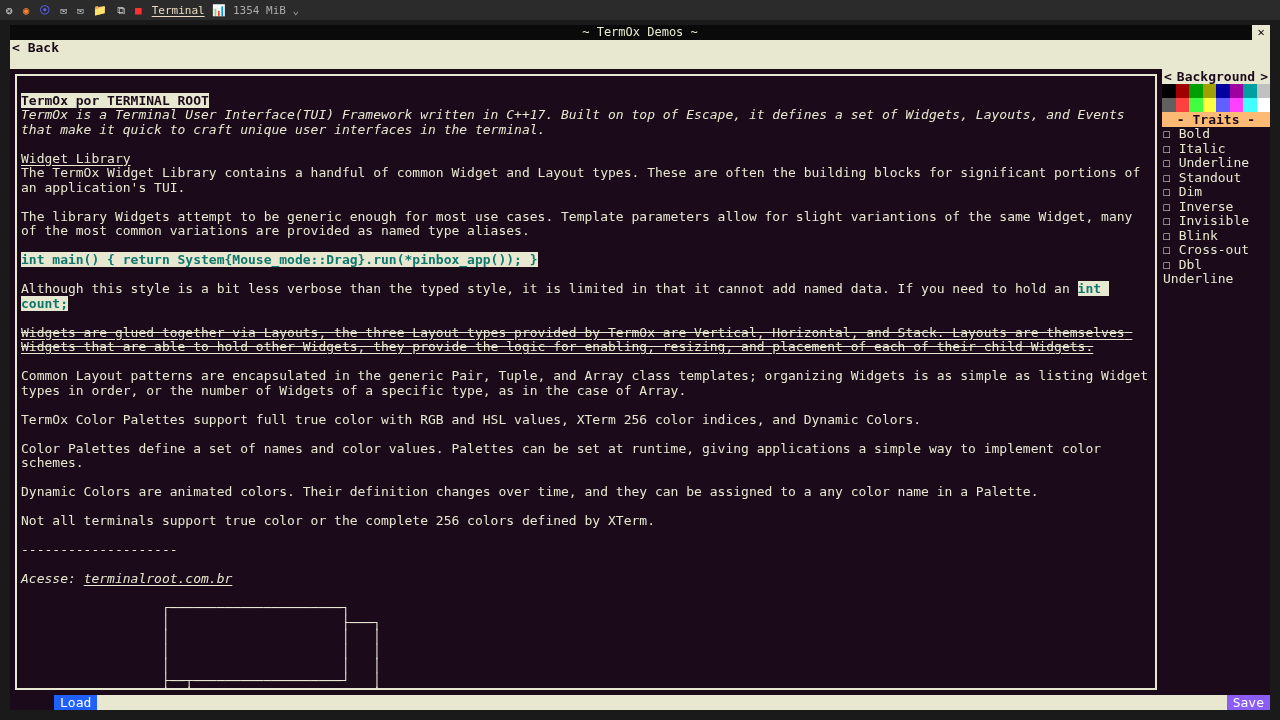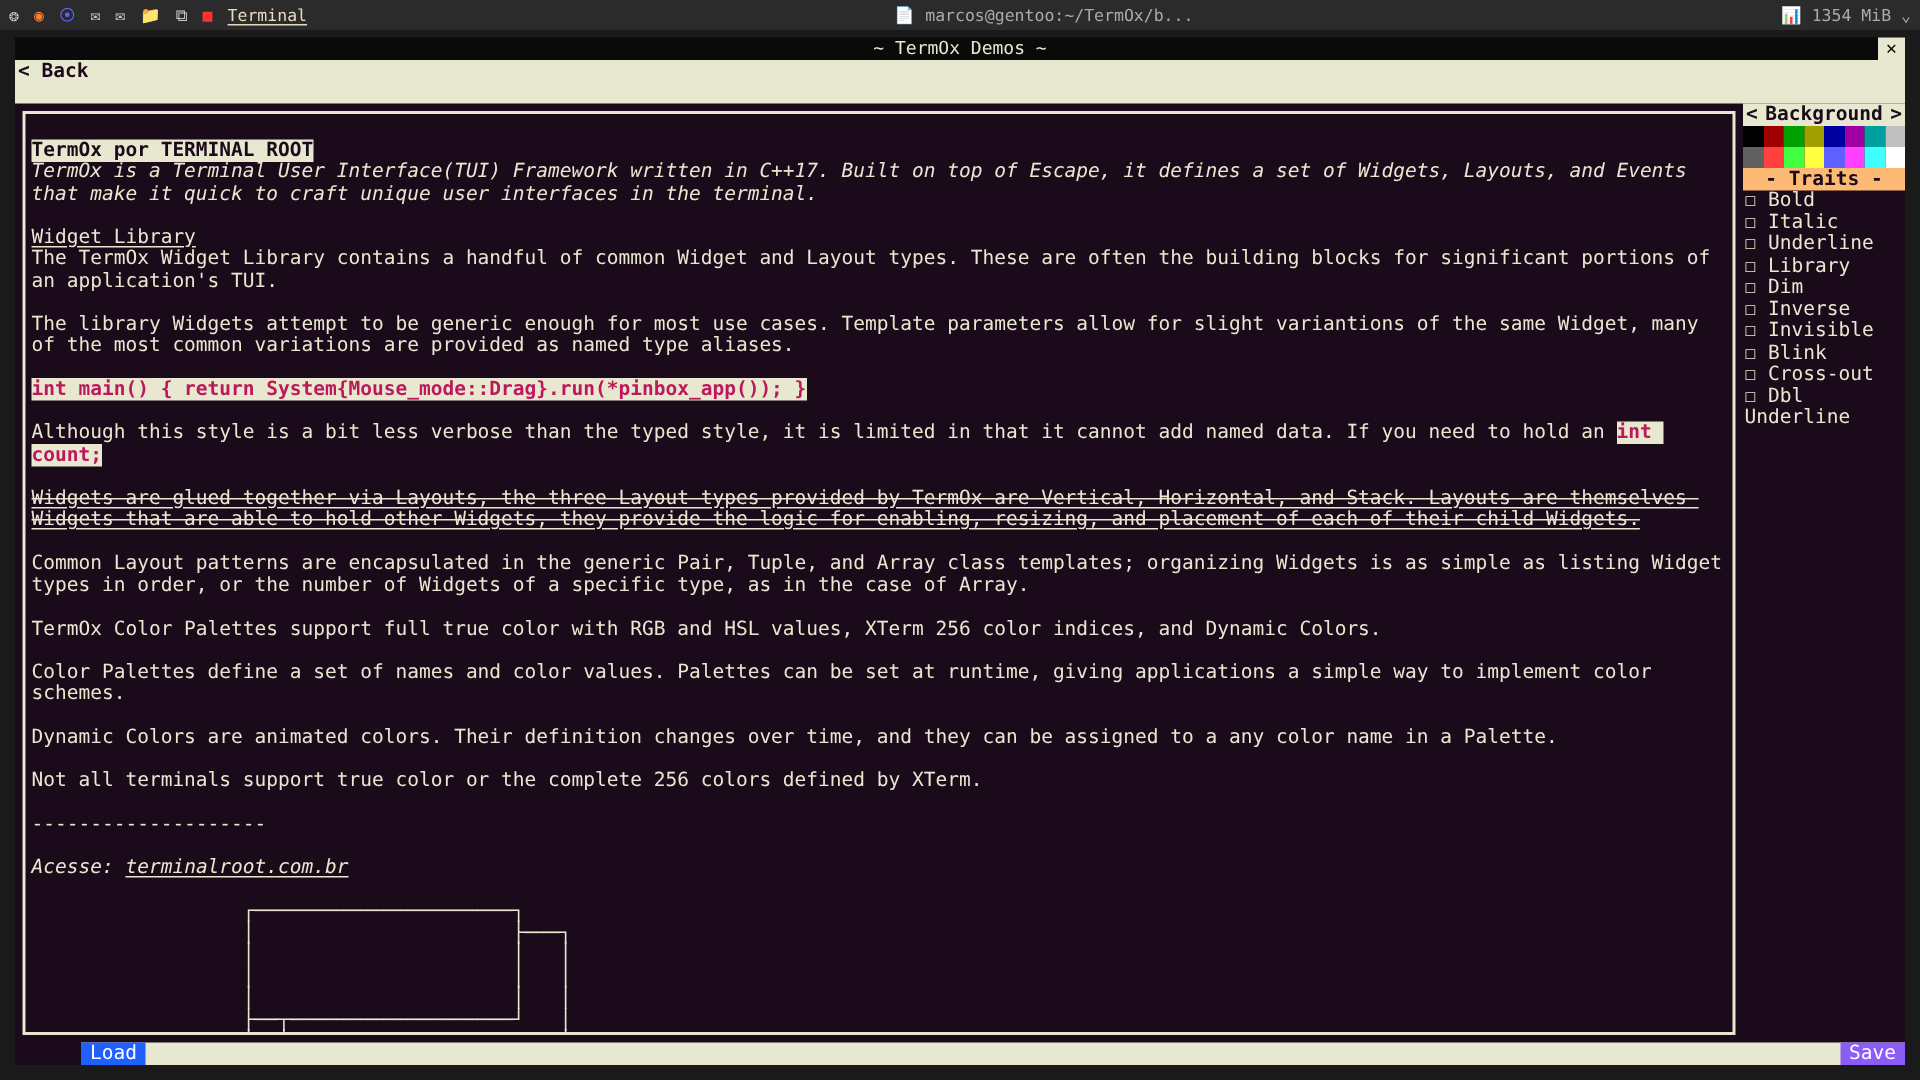--- a/index.html
+++ b/index.html
@@ -86,21 +86,21 @@
 .doc-frame .scrollbar-slot {
   position: absolute;
   left: -2px; top: 0;
   width: 2px; height: 50px;
   background: #1a0a1a;
 }
 .txt { white-space: pre-wrap; }
 .hl-title { background: #e8e8d0; color: #1a0a1a; font-weight: bold; }
 .italic { font-style: italic; }
 .underline { text-decoration: underline; text-underline-offset: 2px; }
-.hl-inv { background: #e8e8d0; color: #be185d; font-weight: bold; }
+.hl-inv { background: #e8e8d0; color: #0f766e; font-weight: bold; }
 .strike-under { text-decoration: line-through underline; text-underline-offset: 2px; }
 .under-only { text-underline-offset: 2px; }
 .boxart { line-height: 14px; font-size: 13px; white-space: pre; }
 
 .side-pane {
   width: 108px;
   display: flex;
   flex-direction: column;
   font-size: 13px;
 }
@@ -161,21 +161,20 @@
     <span>❂</span>
     <span style="color:#ff8030">◉</span>
     <span style="color:#6060ff">⦿</span>
     <span>✉</span>
     <span>✉</span>
     <span>📁</span>
     <span>⧉</span>
     <span style="color:#ff3030">■</span>
     <span class="app-tab">Terminal</span>
   </div>
-  <div class="center">📄 marcos@gentoo:~/TermOx/b...</div>
   <div class="right">
     <span class="status-gray">🔇 MUDO</span>
     <span class="status-blue">⚙ CPU 20%</span>
     <span class="status-red">👤 TERROO</span>
     <span class="status-gray">📶</span>
     <span class="status-gray">📊 1354 MiB ⌄</span>
     <span class="status-gray">◐ 100</span>
     <span class="status-gray">🕐 05:28</span>
     <span class="status-gray">🔋 61%</span>
     <span class="status-gray">⏻</span>
@@ -258,21 +257,21 @@
           <div style="background: rgb(96, 96, 255);"></div>
           <div style="background: rgb(255, 64, 255);"></div>
           <div style="background: rgb(64, 255, 255);"></div>
           <div style="background: rgb(255, 255, 255);"></div>
         </div>
       <div class="traits-header">- Traits -</div>
       <div id="traits">
           <div class="trait-item">Bold</div>
           <div class="trait-item">Italic</div>
           <div class="trait-item">Underline</div>
-          <div class="trait-item">Library</div>
+          <div class="trait-item">Standout</div>
           <div class="trait-item">Dim</div>
           <div class="trait-item">Inverse</div>
           <div class="trait-item">Invisible</div>
           <div class="trait-item">Blink</div>
           <div class="trait-item">Cross-out</div>
           <div class="trait-item">Dbl Underline</div>
         </div>
     </div>
   </div>
 

